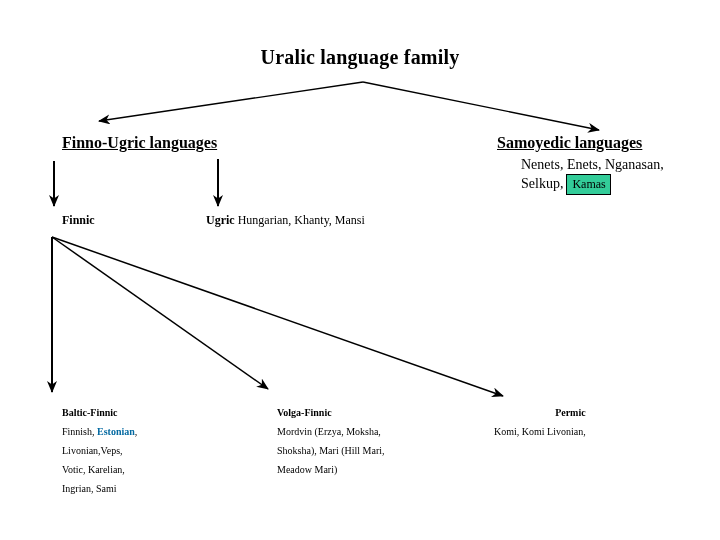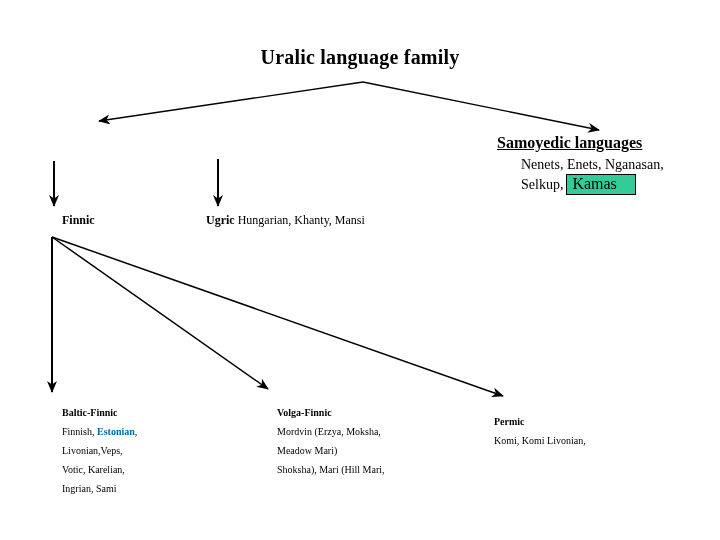--- a/index.html
+++ b/index.html
@@ -52,23 +52,23 @@
     white-space: nowrap;
   }
   .pink {
     color: #0369a1;
     font-weight: bold;
   }
   .green-box {
     display: inline-block;
     background: #33cc99;
     border: 1px solid #000000;
-    padding: 0 18px 1px 5px;
+    padding: 0 4px 1px 5px;
     margin-left: 3px;
-    font-size: 16px;
+    font-size: 12px;
     line-height: 18px;
   }
 </style>
 </head>
 <body>
 
 <div id="slide">
 
   <svg id="arrows" viewBox="0 0 720 540" xmlns="http://www.w3.org/2000/svg">
     <defs>
@@ -80,20 +80,21 @@
     <path d="M363,82 L599,130" stroke="#000000" stroke-width="1.4" fill="none" marker-end="url(#ah)"></path>
     <path d="M54,161 L54,206" stroke="#000000" stroke-width="2" fill="none" marker-end="url(#ah)"></path>
     <path d="M218,159 L218,206" stroke="#000000" stroke-width="2" fill="none" marker-end="url(#ah)"></path>
     <path d="M52,237 L52,392" stroke="#000000" stroke-width="2" fill="none" marker-end="url(#ah)"></path>
     <path d="M52,237 L268,389" stroke="#000000" stroke-width="1.5" fill="none" marker-end="url(#ah)"></path>
     <path d="M52,237 L503,396" stroke="#000000" stroke-width="1.5" fill="none" marker-end="url(#ah)"></path>
   </svg>
 
   <div class="abs slide-title">Uralic language family</div>
 
+  <div class="abs branch-header" style="left:62px; top:134px;">Finno-Ugric languages</div>
 
   <div class="abs branch-header" style="left:497px; top:134px;">Samoyedic languages</div>
 
   <div class="abs samoyedic-members" style="left:521px; top:155px;">
     <div>Nenets, Enets, Nganasan,</div>
     <div><span>Selkup,</span><span class="green-box">Kamas</span></div>
   </div>
 
   <div class="abs node-row node-label-bold" style="left:62px; top:213px;">Finnic</div>
 
@@ -103,22 +104,22 @@
     <div class="node-label-bold">Baltic-Finnic</div>
     <div><span>Finnish, </span><span class="pink">Estonian</span><span>,</span></div>
     <div>Livonian,Veps,</div>
     <div>Votic, Karelian,</div>
     <div>Ingrian, Sami</div>
   </div>
 
   <div class="abs member-list" style="left:277px; top:403px;font-family:Liberation Serif, serif;">
     <div class="node-label-bold">Volga-Finnic</div>
     <div>Mordvin (Erzya, Moksha,</div>
+    <div>Shoksha), Mari (Hill Mari,</div>
     <div>Meadow Mari)</div>
-    <div>Shoksha), Mari (Hill Mari,</div>
   </div>
 
-  <div class="abs member-list" style="left:494px; top:412px;">
+  <div class="abs member-list" style="left:494px; top:403px;text-align:right;">
     <div class="node-label-bold">Permic</div>
     <div>Komi, Komi Livonian,</div>
   </div>
 
 </div>
 
 </body></html>

